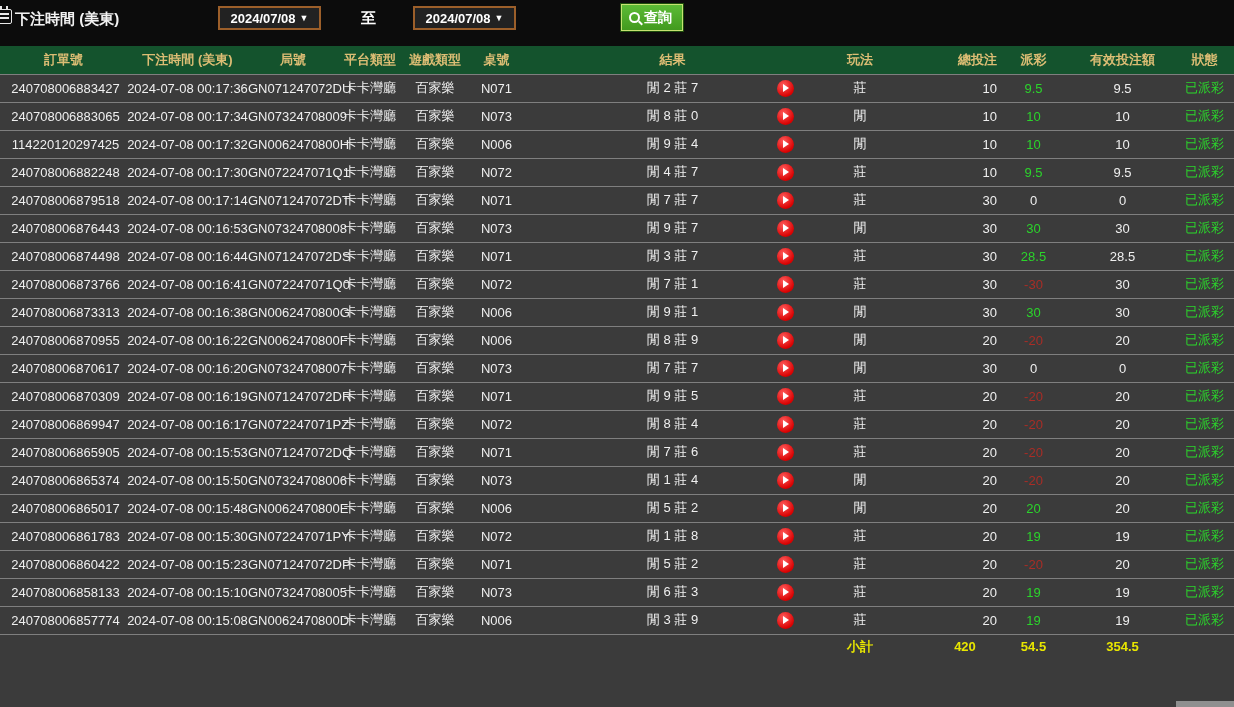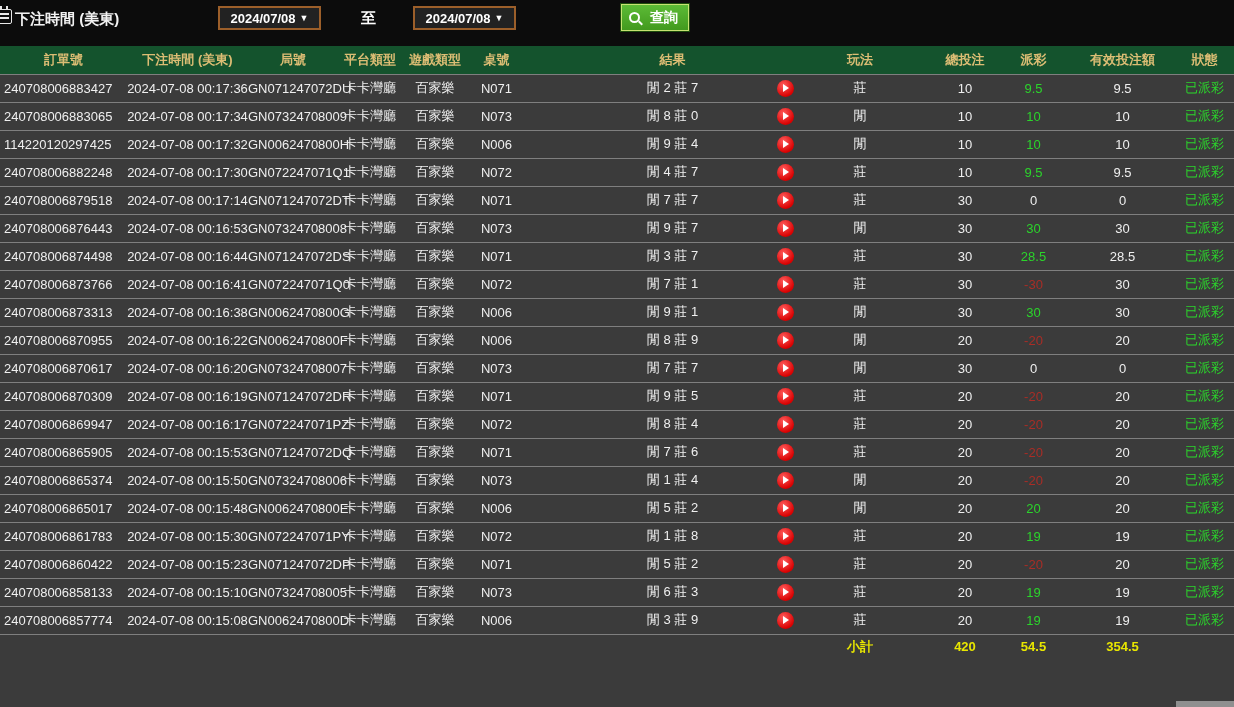--- a/index.html
+++ b/index.html
@@ -18,35 +18,35 @@
     font-size:15px; font-weight:bold; }
   .date-box { position:absolute; top:6px; width:103px; height:24px; background:#222;
     border:2px solid #9c5f2a; color:#fff; font-size:13px; font-weight:bold;
     display:flex; align-items:center; justify-content:center; gap:4px; cursor:pointer; }
   .date-from { left:218px; } .date-to { left:413px; }
   .date-caret { font-size:9px; color:#fff; }
   .to-label { position:absolute; left:361px; top:9px; color:#fff; font-size:15px; font-weight:bold; }
   .query-btn { position:absolute; left:621px; top:4px; height:27px; padding:0 10px 0 7px;
     background:linear-gradient(#5cbb36,#429a1e); border:1px solid #c6e372;
     box-shadow:0 0 0 1px #1d4d0c; color:#fff; font-size:14px; font-weight:bold;
-    display:flex; align-items:center; gap:10px; cursor:pointer; }
+    display:flex; align-items:center; gap:4px; cursor:pointer; }
   .mag-icon { position:relative; width:11px; height:11px; border:2px solid #fff;
     border-radius:50%; display:inline-block; }
   .mag-icon::after { content:''; position:absolute; left:7px; top:8px; width:5px; height:2px;
     background:#fff; transform:rotate(45deg); }
 
   
   table { width:1234px; border-collapse:collapse; table-layout:fixed; background:#3b3b3b; }
   thead th { height:28px; background:#14532d; color:#dcbd74; font-size:13px;
     font-weight:bold; text-align:center; }
   tbody td { height:28px; border-top:1px solid #7f7f7f; color:#efefef; font-size:13px;
     text-align:center; white-space:nowrap; }
-  tr.data-row td:nth-child(1) { text-align:left; padding-left:4px;margin-left:7px; }
+  tr.data-row td:nth-child(1) { text-align:center; padding-left:4px;margin-left:7px; }
   thead th:nth-child(7), tr.data-row td:nth-child(7) { padding-left:65px; }
-  thead th:nth-child(10), tr.data-row td:nth-child(10) { padding-left:28px; }
+  thead th:nth-child(10), tr.data-row td:nth-child(10) { padding-left:28px;text-align:right; }
   td.pos { color:#2bd42b; }
   td.neg { color:#a92d26; }
   td.zero { color:#efefef; }
   td.status { color:#2bd42b; }
   .replay-icon { position:relative; display:inline-block; width:17px; height:17px;
     border-radius:50%; background:radial-gradient(circle at 38% 30%, #ff5b5b, #d90000 72%);
     vertical-align:middle; cursor:pointer; }
   .replay-icon::after { content:''; position:absolute; left:6px; top:4px;
     border-left:6px solid #fff; border-top:4.5px solid transparent;
     border-bottom:4.5px solid transparent; }

